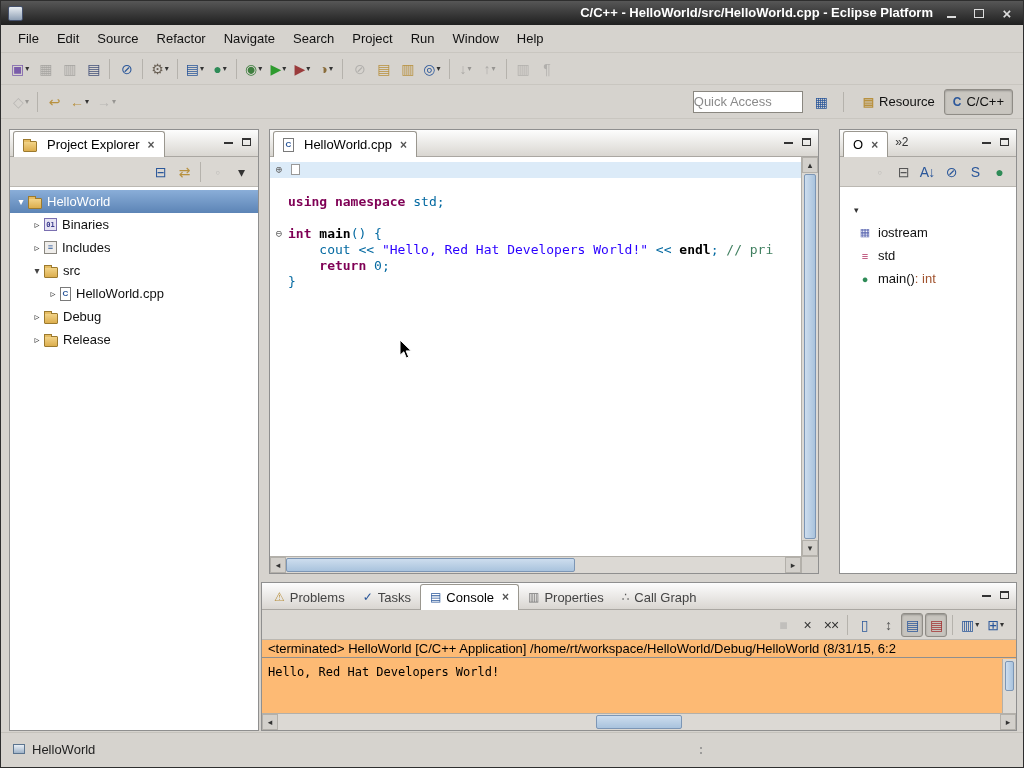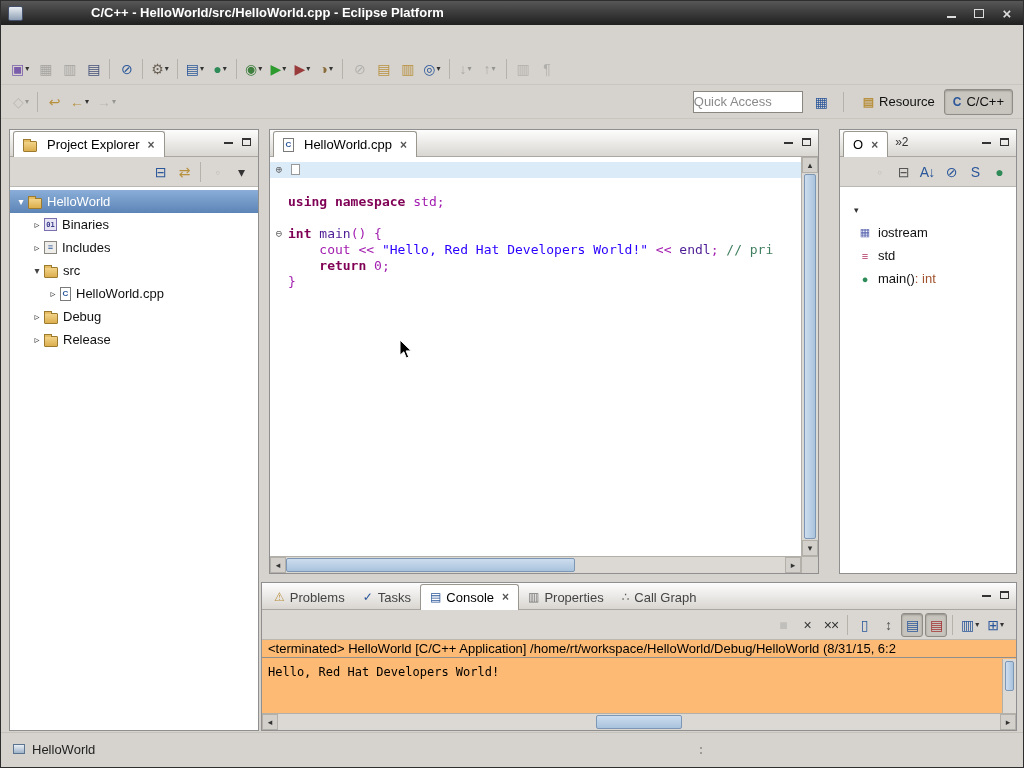--- a/index.html
+++ b/index.html
@@ -3,21 +3,21 @@
 <meta charset="utf-8">
 <style>
   *{margin:0;padding:0;box-sizing:border-box}
   html,body{width:1024px;height:768px}
   body{font-family:"Liberation Sans",sans-serif;background:#666}
   .window{position:relative;width:1024px;height:768px;background:#d6d3ce;overflow:hidden;border:1px solid #2e2e2e}
 
   
   .titlebar{position:absolute;left:0;top:0;right:0;height:24px;background:linear-gradient(#575757,#1f1f1f);display:flex;align-items:center;padding:0 7px;z-index:10}
   .winicon{width:15px;height:15px;border-radius:2px;background:linear-gradient(#e8edf2,#8fa0b5);border:1px solid #44506b;flex:none}
-  .title{position:absolute;left:90px;right:90px;text-align:left;color:#fff;font-weight:bold;font-size:13px;line-height:24px;white-space:nowrap;overflow:hidden}
+  .title{position:absolute;left:90px;right:90px;text-align:right;color:#fff;font-weight:bold;font-size:13px;line-height:24px;white-space:nowrap;overflow:hidden}
   .tb-btns{margin-left:auto;display:flex;gap:10px;z-index:2}
   .tbtn{width:18px;height:18px;display:flex;align-items:center;justify-content:center;color:#eee}
   .g-min{width:9px;height:2px;background:#ddd;margin-top:8px}
   .g-max{width:10px;height:9px;border:1px solid #ddd}
   .g-close{font-size:15px;font-weight:bold;line-height:1;color:#ddd}
 
   
   .menubar{position:absolute;top:24px;left:0;right:0;height:28px;display:flex;align-items:center;padding-left:8px;font-size:13px;color:#111;border-bottom:1px solid #c9c6c0}
   .menu-item{padding:4px 9px;border-radius:2px}
   .toolbar{position:absolute;left:0;right:0;display:flex;align-items:center}
@@ -68,21 +68,21 @@
   .fi-cpp-file::after{content:"C"}
 
   
   .editor{left:268px;top:128px;width:550px;height:445px}
   .editor-body{position:relative;flex:1;background:#fff;overflow:hidden}
   .code{position:absolute;left:0;top:0;right:17px;bottom:17px;overflow:hidden;padding-top:5px}
   .codeline{display:flex;height:16px;line-height:16px;font:13px "DejaVu Sans Mono",monospace;white-space:pre}
   .codeline.hl{background:#dcebf8}
   .gutter{width:18px;flex:none;text-align:center;color:#666;font-size:11px;line-height:15px}
   .tk-cm{color:#3f7f5f}.tk-kw{color:#7f0055;font-weight:bold}.tk-inc{color:#7f0055}
-  .tk-str{color:#2a00ff}.tk-pl{color:#a21caf}.tk-fn{color:#4c1d95;font-weight:normal}
+  .tk-str{color:#2a00ff}.tk-pl{color:#0369a1}.tk-fn{color:#000000;font-weight:bold}
   .foldbox{width:9px;height:11px;border:1px solid #999;background:#fff;margin:2px 0 0 3px;flex:none}
 
   
   .vsb{position:absolute;top:0;right:0;bottom:17px;width:17px;background:#dcd9d4;border-left:1px solid #b3b0aa;display:flex;flex-direction:column}
   .step{width:100%;height:16px;min-width:16px;font-size:9px;color:#333;display:flex;align-items:center;justify-content:center;background:#d3d0cb;border:1px solid #b3b0aa;flex:none}
   .hsb .step{width:16px;height:100%}
   .vtrack{flex:1;width:100%;position:relative}
   .vthumb{position:absolute;left:2px;right:2px;top:1px;bottom:1px;background:linear-gradient(90deg,#cdddee,#a9c3dd);border:1px solid #7c96b5;border-radius:2px}
   .hsb{position:absolute;left:0;right:17px;bottom:0;height:17px;background:#dcd9d4;border-top:1px solid #b3b0aa;display:flex;align-items:center}
   .htrack{flex:1;height:100%;position:relative}
@@ -133,20 +133,32 @@
         </span>
       <span class="tbtn">
           <span class="g-max"></span>
         </span>
       <span class="tbtn">
           <span class="g-close">×</span>
         </span>
     </span>
   </div>
 
+  <div class="menubar">
+      <span class="menu-item">File</span>
+      <span class="menu-item">Edit</span>
+      <span class="menu-item">Source</span>
+      <span class="menu-item">Refactor</span>
+      <span class="menu-item">Navigate</span>
+      <span class="menu-item">Search</span>
+      <span class="menu-item">Project</span>
+      <span class="menu-item">Run</span>
+      <span class="menu-item">Window</span>
+      <span class="menu-item">Help</span>
+    </div>
 
   <div class="toolbar" id="t1">
       <span class="toolbtn">
         <span class="ic" style="color: rgb(122, 92, 170);">▣</span>
         <span class="dd">▾</span>
       </span>
       <span class="toolbtn dis">
         <span class="ic" style="color: rgb(85, 85, 85);">▦</span>
       </span>
       <span class="toolbtn dis">

